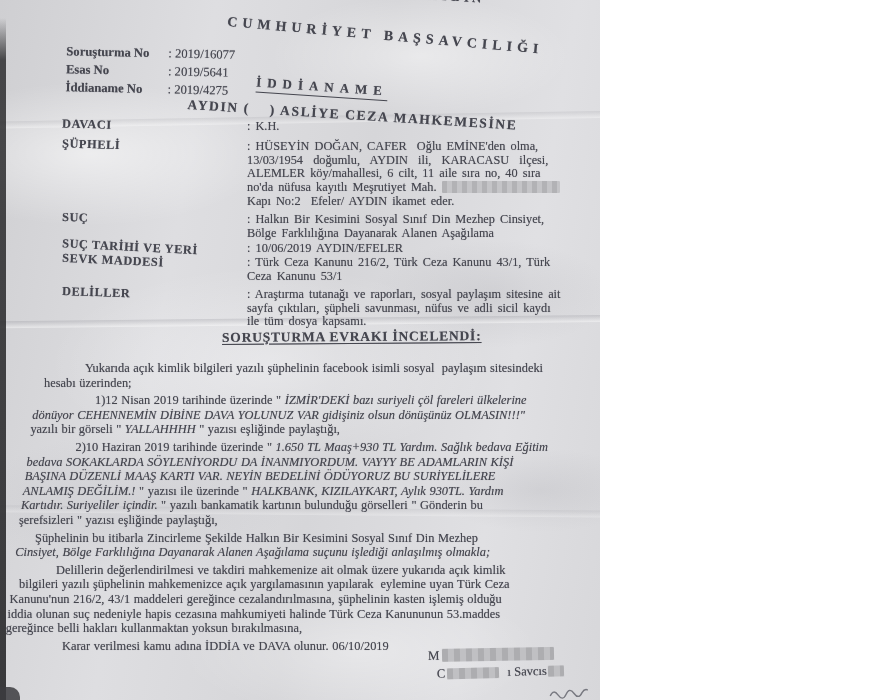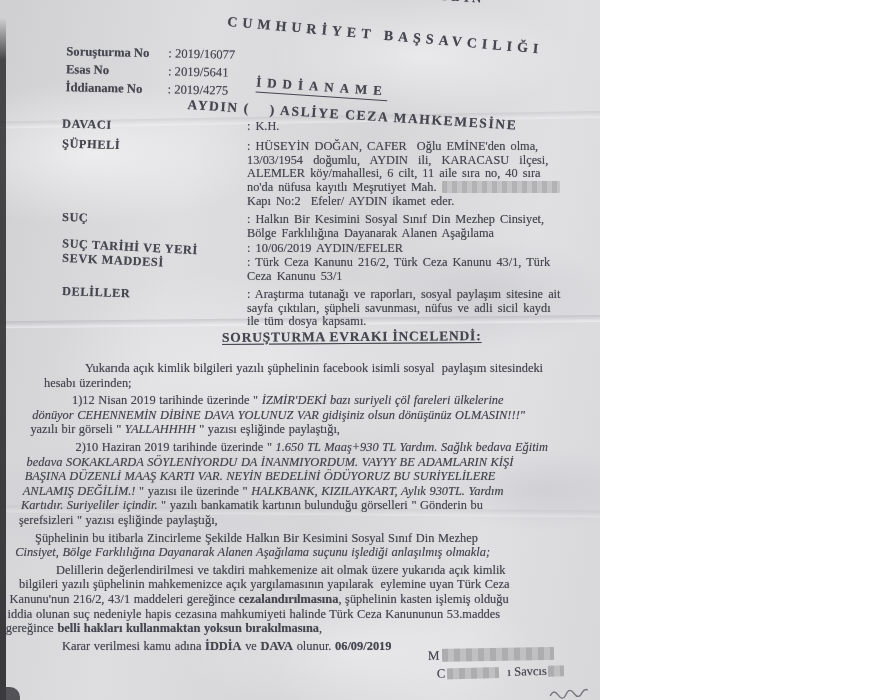--- a/index.html
+++ b/index.html
@@ -52,21 +52,21 @@
   .f1 .flabel{transform:rotate(1.6deg)}
   .f2 .flabel{transform:rotate(1.2deg)}
   .f3 .flabel{transform:rotate(3deg)}
   .f4 .flabel{transform:rotate(2.6deg)}
   .f5 .flabel{transform:rotate(1.8deg)}
   
   .sec-head{position:absolute;left:222px;top:329px;font-weight:bold;font-size:13.5px;letter-spacing:.8px;
     text-decoration:underline;text-underline-offset:2px;transform:rotate(-.4deg);white-space:pre;}
   .body-lines{position:absolute;left:0;top:361px;width:600px;font-size:12.4px;}
   .line{line-height:14.6px;white-space:pre;word-spacing:.5px;}
-  .b{font-weight:bold;}
+  .b{font-weight:normal;}
   .it{font-style:italic;}
   .redact{display:inline-block;height:12px;border-radius:1px;vertical-align:-2px;
     background:repeating-linear-gradient(90deg,#b2b2b5 0 5px,#c4c4c7 5px 10px);filter:blur(.4px);}
   
   .sig1{position:absolute;left:428px;top:647px;font-size:13px;transform:rotate(-1deg);white-space:pre;}
   .sig2{position:absolute;left:437px;top:665px;font-size:12.6px;transform:rotate(-1.5deg);white-space:pre;}
   .sig-box{display:inline-block;border-radius:1px;vertical-align:-2px;
     background:repeating-linear-gradient(90deg,#adadb0 0 6px,#c0c0c3 6px 12px);filter:blur(.5px);}
   .scribble{position:absolute;left:548px;top:684px;transform:rotate(-6deg);opacity:.85;}
 </style>
@@ -137,37 +137,37 @@
             <div class="fline"><span>ile tüm dosya kapsamı.</span></div>
           </div>
         </div>
       </div>
 
     <div class="sec-head txt">SORUŞTURMA EVRAKI İNCELENDİ:</div>
 
     <div class="body-lines txt" id="body">
         <div class="line" style="padding-left: 85px;"><span>Yukarıda açık kimlik bilgileri yazılı şüphelinin facebook isimli sosyal  paylaşım sitesindeki</span></div>
         <div class="line" style="padding-left: 44px;"><span>hesabı üzerinden;</span></div>
-        <div class="line" style="padding-left: 72px; margin-top: 3px;"><span>1)12 Nisan 2019 tarihinde üzerinde " </span><span class="it">İZMİR'DEKİ bazı suriyeli çöl fareleri ülkelerine</span></div>
+        <div class="line" style="padding-left: 95px; margin-top: 3px;"><span>1)12 Nisan 2019 tarihinde üzerinde " </span><span class="it">İZMİR'DEKİ bazı suriyeli çöl fareleri ülkelerine</span></div>
         <div class="line" style="padding-left: 32.3px;"><span class="it">dönüyor CEHENNEMİN DİBİNE DAVA YOLUNUZ VAR gidişiniz olsun dönüşünüz OLMASIN!!!"</span></div>
         <div class="line" style="padding-left: 30.4px;"><span>yazılı bir görseli " </span><span class="it">YALLAHHHH</span><span> " yazısı eşliğinde paylaştığı,</span></div>
         <div class="line" style="padding-left: 75.5px; margin-top: 3px;"><span>2)10 Haziran 2019 tarihinde üzerinde " </span><span class="it">1.650 TL Maaş+930 TL Yardım. Sağlık bedava Eğitim</span></div>
         <div class="line" style="padding-left: 26.6px;"><span class="it">bedava SOKAKLARDA SÖYLENİYORDU DA İNANMIYORDUM. VAYYY BE ADAMLARIN KİŞİ</span></div>
         <div class="line" style="padding-left: 24.7px;"><span class="it">BAŞINA DÜZENLİ MAAŞ KARTI VAR. NEYİN BEDELİNİ ÖDÜYORUZ BU SURİYELİLERE</span></div>
         <div class="line" style="padding-left: 22.8px;"><span class="it">ANLAMIŞ DEĞİLİM.! </span><span>" yazısı ile üzerinde " </span><span class="it">HALKBANK, KIZILAYKART, Aylık 930TL. Yardım</span></div>
         <div class="line" style="padding-left: 20.9px;"><span class="it">Kartıdır. Suriyeliler içindir. </span><span>" yazılı bankamatik kartının bulunduğu görselleri " Gönderin bu</span></div>
         <div class="line" style="padding-left: 19px;"><span>şerefsizleri " yazısı eşliğinde paylaştığı,</span></div>
         <div class="line" style="padding-left: 35px; margin-top: 3px;"><span>Şüphelinin bu itibarla Zincirleme Şekilde Halkın Bir Kesimini Sosyal Sınıf Din Mezhep</span></div>
         <div class="line" style="padding-left: 15.2px; font-style: italic;"><span>Cinsiyet, Bölge Farklılığına Dayanarak Alanen Aşağılama suçunu işlediği anlaşılmış olmakla;</span></div>
         <div class="line" style="padding-left: 56px; margin-top: 3px;"><span>Delillerin değerlendirilmesi ve takdiri mahkemenize ait olmak üzere yukarıda açık kimlik</span></div>
         <div class="line" style="padding-left: 19px;"><span>bilgileri yazılı şüphelinin mahkemenizce açık yargılamasının yapılarak  eylemine uyan Türk Ceza</span></div>
         <div class="line" style="padding-left: 9.5px;"><span>Kanunu'nun 216/2, 43/1 maddeleri gereğince </span><span class="b">cezalandırılmasına</span><span>, şüphelinin kasten işlemiş olduğu</span></div>
         <div class="line" style="padding-left: 7.6px;"><span>iddia olunan suç nedeniyle hapis cezasına mahkumiyeti halinde Türk Ceza Kanununun 53.maddes</span></div>
         <div class="line" style="padding-left: 5.7px;"><span>gereğince </span><span class="b">belli hakları kullanmaktan yoksun bırakılmasına</span><span>,</span></div>
-        <div class="line" style="padding-left: 62px; margin-top: 3px;"><span>Karar verilmesi kamu adına </span><span class="b">İDDİA</span><span> ve </span><span class="b">DAVA</span><span> olunur. </span><span class="b">06/09/2019</span></div>
+        <div class="line" style="padding-left: 62px; margin-top: 3px;"><span>Karar verilmesi kamu adına </span><span class="b">İDDİA</span><span> ve </span><span class="b">DAVA</span><span> olunur. </span><span class="b">06/10/2019</span></div>
       </div>
 
     <div class="sig1 txt"><span>M</span><span class="sig-box" style="width:112px;height:13px;margin-left:2px;"></span></div>
     <div class="sig2 txt"><span>C</span><span class="sig-box" style="width:52px;height:11px;margin-left:2px;"></span><span style="margin-left:8px;">ı Savcıs</span><span class="sig-box" style="width:16px;height:11px;margin-left:1px;"></span></div>
     <div class="scribble">
       <svg width="42" height="12" viewBox="0 0 42 12">
           <path d="M2 8 q4 -7 8 0 t8 0 t8 0 t8 0 q3 -4 6 -2" stroke="#4a4b55" fill="none" stroke-width="1.4" opacity="0.8"></path>
         </svg>
     </div>
 

